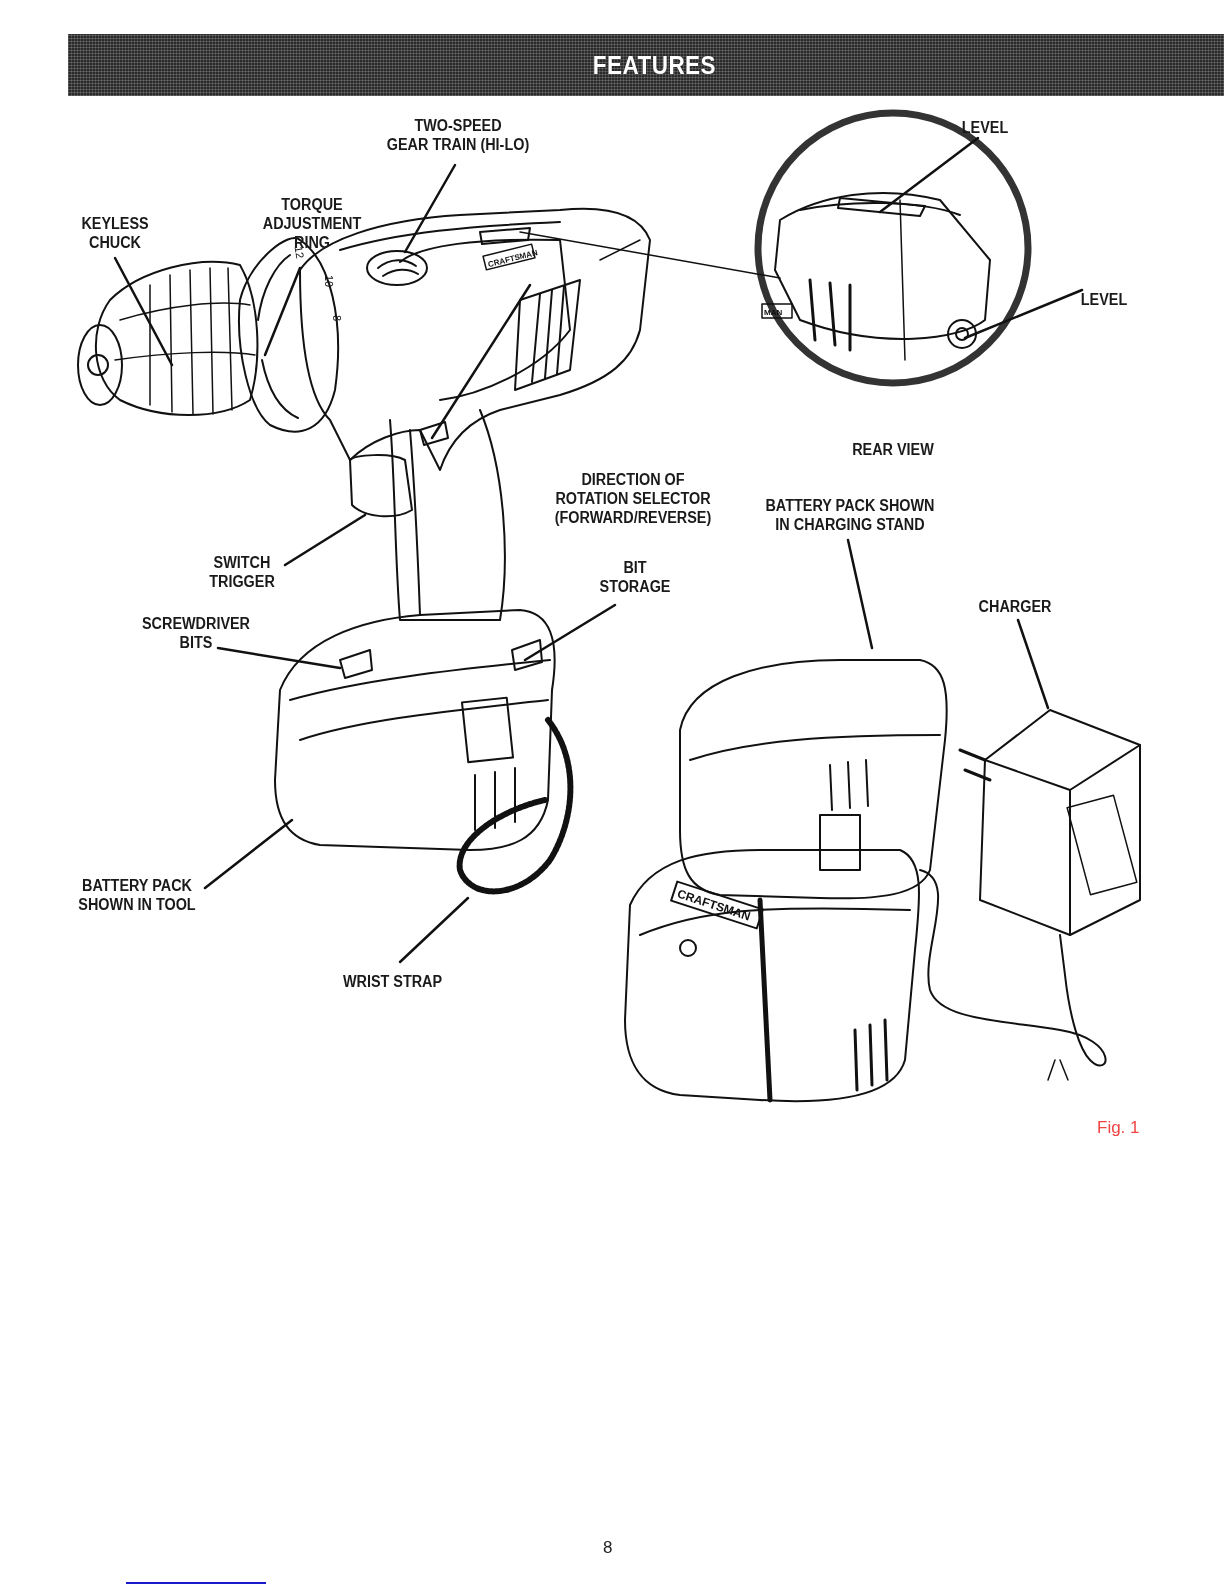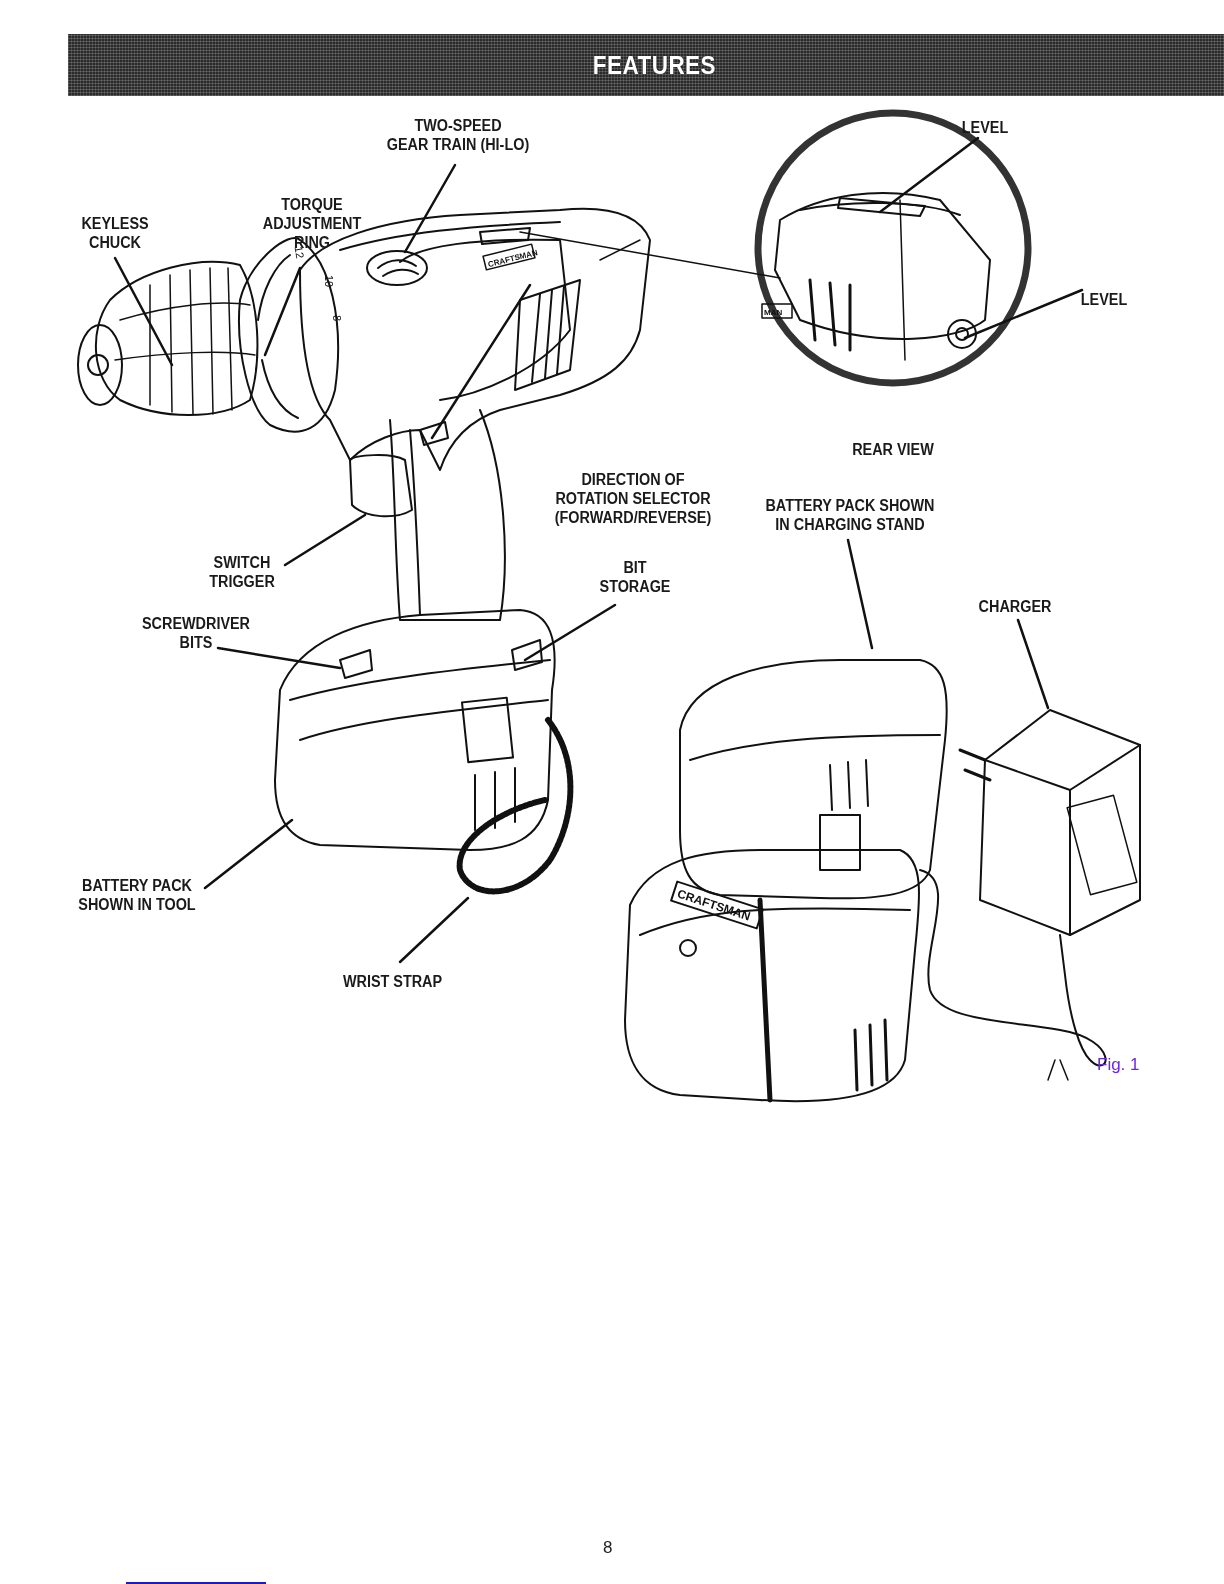--- a/index.html
+++ b/index.html
@@ -17,22 +17,22 @@
       color: #ffffff; font-family: "Liberation Sans", sans-serif; font-weight: bold;
       font-size: 25px; letter-spacing: 0.5px; transform: scaleX(0.9);
       text-shadow: 0 0 1px #000;
     }
     .illustration { position: absolute; left: 0; top: 0; width: 1224px; height: 1584px; }
     .callout {
       position: absolute; font-family: "Liberation Sans", sans-serif; font-weight: bold;
       font-size: 16px; line-height: 19px; text-align: center; white-space: pre-line;
       color: #1a1a1a; transform: scaleX(0.9); transform-origin: center top;
     }
-    .fig-label { position: absolute; left: 1097px; top: 1055px; font-size: 17px;
-                 font-family: "Liberation Sans", sans-serif; color: #6d28d9; }
+    .fig-label { position: absolute; left: 1097px; top: 1118px; font-size: 17px;
+                 font-family: "Liberation Sans", sans-serif; color: #ef4444; }
     .page-number { position: absolute; left: 603px; top: 1538px; font-size: 17px;
                    font-family: "Liberation Sans", sans-serif; color: #222; }
     .footer-link-line { position: absolute; left: 126px; top: 1582px; width: 140px;
                         height: 2px; background: #1a1acc; }
   </style>
 </head>
 <body>
 
 <div class="header-bar">
   <span class="header-title">FEATURES</span>

